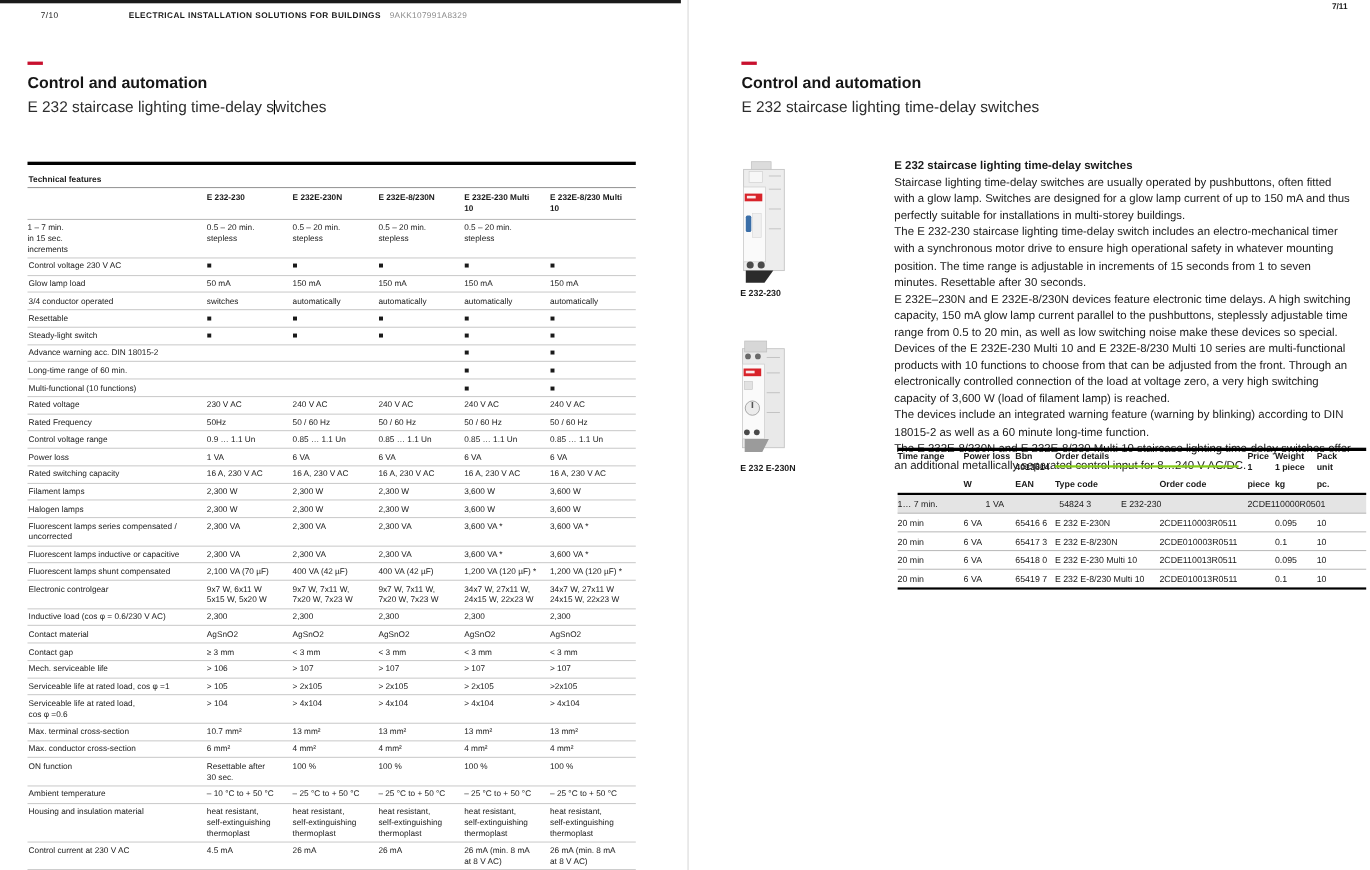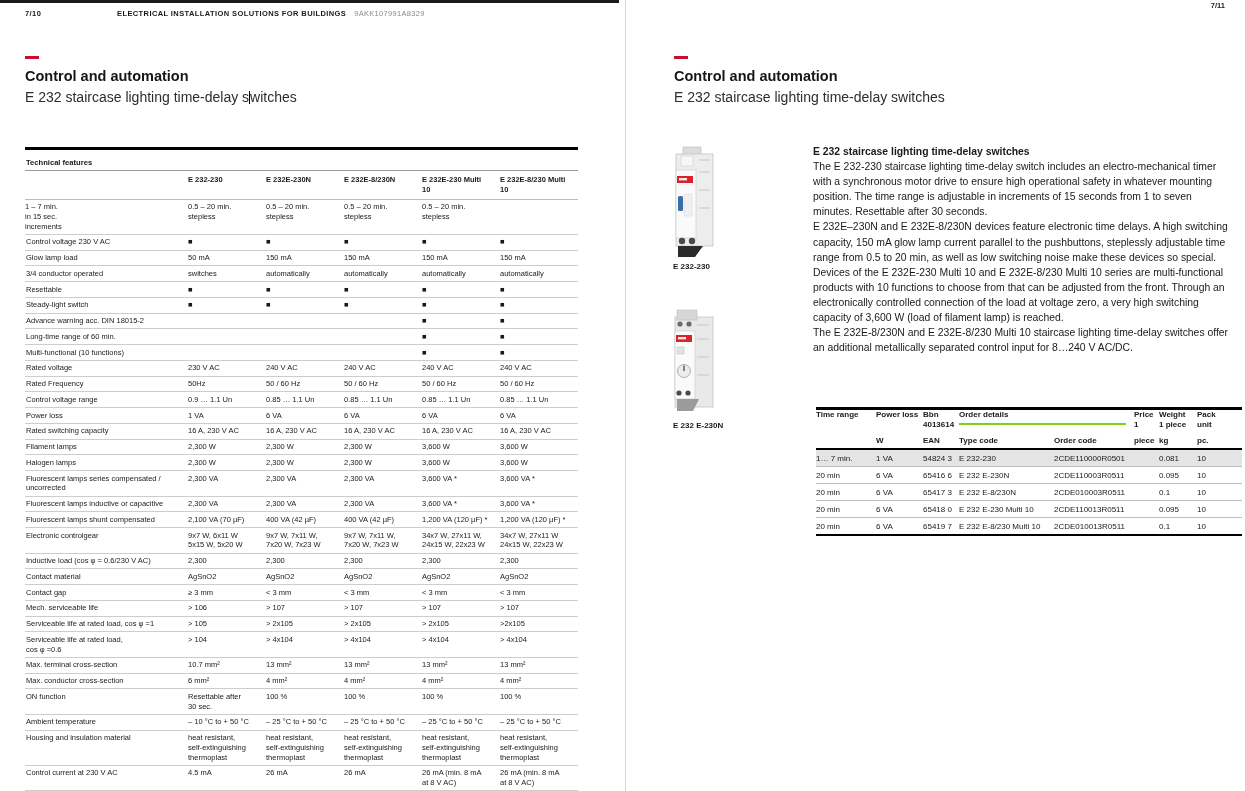--- a/index.html
+++ b/index.html
@@ -7,21 +7,21 @@
   body {
     width:1245px; height:791px; background:#ffffff; position:relative; overflow:hidden;
     font-family:"Liberation Sans", sans-serif; color:#1a1a1a;
   }
   .page { position:absolute; top:0; height:791px; }
   .page-left  { left:0; width:625px; }
   .page-right { left:625px; width:620px; border-left:1px solid #d9d9d9; }
 
   .top-edge { position:absolute; top:0; left:0; width:619px; height:3px; background:#1b1b1b; }
 
-  .phead { position:absolute; top:9px; left:25px; font-size:7.5px; font-weight:bold; letter-spacing:.4px; }
+  .phead { position:absolute; top:9px; left:37px; font-size:7.5px; font-weight:normal; letter-spacing:.4px; }
   .phead-main { position:absolute; top:9px; left:117px; font-size:7.5px; font-weight:bold; letter-spacing:.4px; white-space:nowrap; }
   .phead-code { font-weight:normal; color:#8a8a8a; margin-left:8px; letter-spacing:.3px; }
   .pnum-right { position:absolute; top:1px; right:20px; font-size:7.5px; font-weight:bold;margin-left:36px; }
 
   .titleblock { position:absolute; top:56px; }
   .tb-left  { left:25px; }
   .tb-right { left:48px; }
   .dash { width:14px; height:2.5px; background:var(--accent,#c8102e); margin-bottom:9px; }
   .h1 { font-size:14.5px; font-weight:bold; color:#161616; margin:0 0 5px 0; }
   .h2 { font-size:14px; font-weight:normal; color:#2d2d2d; }
@@ -46,21 +46,21 @@
   .desc { position:absolute; left:187px; top:144px; width:418px; font-size:10.4px; line-height:15.1px; }
   .desc-h { font-weight:bold; }
   .desc p { margin:0; }
 
   .ot { position:absolute; left:190px; top:407px; width:426px; font-size:8px; }
   .ot-h1, .ot-h2, .ot-row { display:grid; grid-template-columns:60px 47px 36px 95px 80px 25px 38px 1fr; }
   .ot-h1 { border-top:3px solid #000; padding-top:0; font-weight:bold; line-height:1.25; }
   .ot-h1 .odspan { grid-column:4 / 6; align-self:start; border-bottom:2px solid #84cc16; padding-bottom:3px; margin-right:8px; }
   .ot-h2 { font-weight:bold; padding:6px 0 3px; border-bottom:2px solid #000; }
   .ot-row { padding:3.5px 0; border-bottom:1px solid #bdbdbd; }
-  .ot-row.shaded { background:#e4e4e4; }
+  .ot-row.shaded { background:#e4e4e4;gap:20px; }
   .ot-row:last-child { border-bottom:2px solid #000; }
   .ot .c { padding-right:4px; }
 
   svg { display:block; }
 </style>
 </head>
 <body>
 
 <div class="page page-left">
   <div class="top-edge"></div>
@@ -424,23 +424,25 @@
         <circle cx="15" cy="84" r="2.6" fill="#4a4a4a"></circle>
         <polygon points="4,90 26,90 20,102 4,102" fill="#9b9b9b"></polygon>
       </svg>
       <div class="product-label">E 232 E-230N</div>
     </div>
   </div>
 
   <div class="desc">
     <div class="desc-h">E 232 staircase lighting time-delay switches</div>
     <div>
+        <p>Staircase lighting time-delay switches are usually operated by pushbuttons, often fitted with a glow lamp. Switches are designed for a glow lamp current of up to 150 mA and thus perfectly suitable for installations in multi-storey buildings.</p>
         <p>The E 232-230 staircase lighting time-delay switch includes an electro-mechanical timer with a synchronous motor drive to ensure high operational safety in whatever mounting position. The time range is adjustable in increments of 15 seconds from 1 to seven minutes. Resettable after 30 seconds.</p>
         <p>E 232E–230N and E 232E-8/230N devices feature electronic time delays. A high switching capacity, 150  mA glow lamp current parallel to the pushbuttons, steplessly adjustable time range from 0.5 to 20 min, as well as low switching noise make these devices so special.</p>
         <p>Devices of the E 232E-230 Multi 10 and E 232E-8/230 Multi 10 series are multi-functional products with 10 functions to choose from that can be adjusted from the front. Through an electronically controlled connection of the load at voltage zero, a very high switching capacity of 3,600 W (load of filament lamp) is reached.</p>
+        <p>The devices include an integrated warning feature (warning by blinking) according to DIN 18015-2 as well as a 60 minute long-time function.</p>
         <p>The E 232E-8/230N and E 232E-8/230 Multi 10 staircase lighting time-delay switches offer an additional metallically separated control input for 8…240 V AC/DC.</p>
       </div>
   </div>
 
   <div class="ot">
     <div class="ot-h1">
       <div class="c pre">Time range</div>
       <div class="c pre">Power loss</div>
       <div class="c pre">Bbn
 4013614</div>

